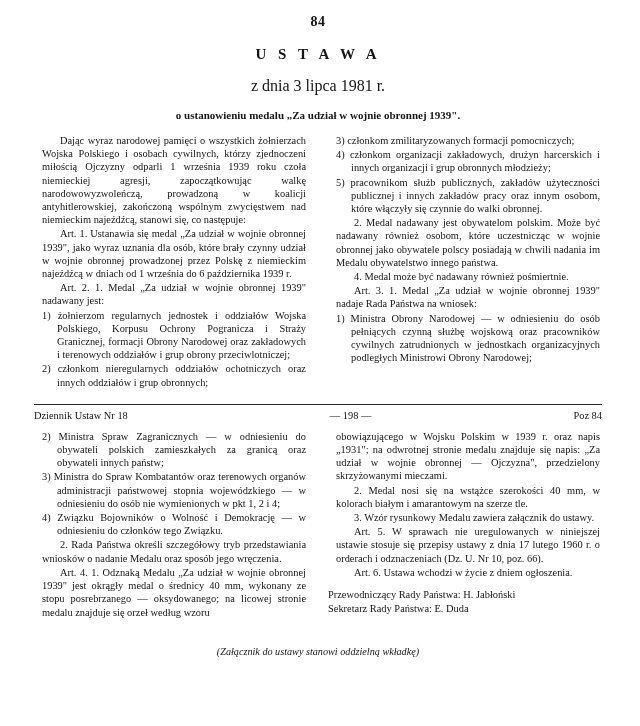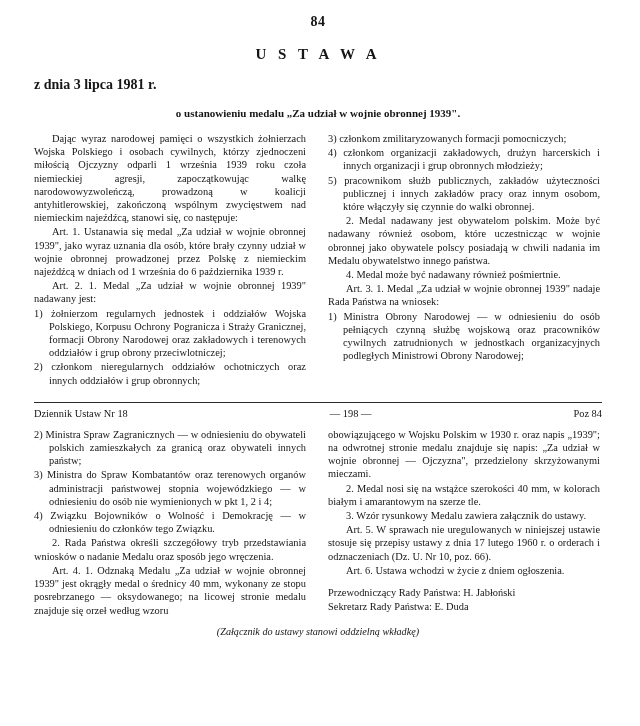--- a/index.html
+++ b/index.html
@@ -31,41 +31,42 @@
     font-family: "Liberation Serif", serif;
   }
   .doc-title {
     text-align: center;
     font-size: 15px;
     font-weight: bold;
     letter-spacing: 4px;
     margin: 0 0 14px 0;
   }
   .doc-date {
-    font-size: 14px;
-    font-weight: bold;
+    text-align: center;
+    font-size: 16px;
+    font-weight: normal;
     margin: 0 0 14px 0;
   }
   .doc-subject {
     text-align: center;
     font-size: 11px;
     font-weight: bold;
     margin: 0 0 13px 0;
   }
   .columns {
     display: flex;
     gap: 22px;
     align-items: flex-start;
   }
   .col {
     width: 272px;
     flex: 0 0 272px;
   }
   p.t {
-    margin: 0 0 1px 0;
+    margin: 0 0 1px 8px;
     font-size: 10.4px;
     line-height: 13.2px;
     text-align: justify;
     text-justify: inter-word;
     hyphens: manual;
   }
   p.indent { text-indent: 18px; }
   p.hang {
     padding-left: 15px;
     text-indent: -15px;
@@ -84,21 +85,21 @@
   .rule-row .mid { white-space: nowrap; }
   .rule-row .right { white-space: nowrap; }
   .bottom-columns { margin-top: 9px; }
   .sign {
     margin-top: 9px;
     text-align: left;
     font-size: 10.4px;
     line-height: 13.4px;
   }
   .footnote {
-    margin-top: 8px;
+    margin-top: 26px;
     text-align: center;
     font-size: 10.2px;
     font-style: italic;
   }
 </style>
 </head>
 <body>
 
 <div class="page">
 
@@ -135,21 +136,21 @@
 
   <div class="columns bottom-columns">
     <div class="col">
       <p class="t hang">2) Ministra Spraw Zagranicznych — w odniesieniu do obywateli polskich zamieszkałych za granicą oraz obywateli innych państw;</p>
       <p class="t hang gap">3) Ministra do Spraw Kombatantów oraz terenowych organów administracji państwowej stopnia wojewódzkiego — w odniesieniu do osób nie wymienionych w pkt 1, 2 i 4;</p>
       <p class="t hang gap">4) Związku Bojowników o Wolność i Demokrację — w odniesieniu do członków tego Związku.</p>
       <p class="t indent gap">2. Rada Państwa określi szczegółowy tryb przedstawiania wniosków o nadanie Medalu oraz sposób jego wręczenia.</p>
       <p class="t indent gap">Art. 4. 1. Odznaką Medalu „Za udział w wojnie obronnej 1939" jest okrągły medal o średnicy 40 mm, wykonany ze stopu posrebrzanego — oksydowanego; na licowej stronie medalu znajduje się orzeł według wzoru</p>
     </div>
     <div class="col">
-      <p class="t">obowiązującego w Wojsku Polskim w 1930 r. oraz napis „1939"; na odwrotnej stronie medalu znajduje się napis: „Za udział w wojnie obronnej — Ojczyzna", przedzielony skrzyżowanymi mieczami.</p>
+      <p class="t">obowiązującego w Wojsku Polskim w 1939 r. oraz napis „1931"; na odwrotnej stronie medalu znajduje się napis: „Za udział w wojnie obronnej — Ojczyzna", przedzielony skrzyżowanymi mieczami.</p>
       <p class="t indent gap">2. Medal nosi się na wstążce szerokości 40 mm, w kolorach białym i amarantowym na szerze tle.</p>
       <p class="t indent gap">3. Wzór rysunkowy Medalu zawiera załącznik do ustawy.</p>
       <p class="t indent gap">Art. 5. W sprawach nie uregulowanych w niniejszej ustawie stosuje się przepisy ustawy z dnia 17 lutego 1960 r. o orderach i odznaczeniach (Dz. U. Nr 10, poz. 66).</p>
       <p class="t indent gap">Art. 6. Ustawa wchodzi w życie z dniem ogłoszenia.</p>
       <div class="sign">
         <div>Przewodniczący Rady Państwa: H. Jabłoński</div>
         <div>Sekretarz Rady Państwa: E. Duda</div>
       </div>
     </div>
   </div>

